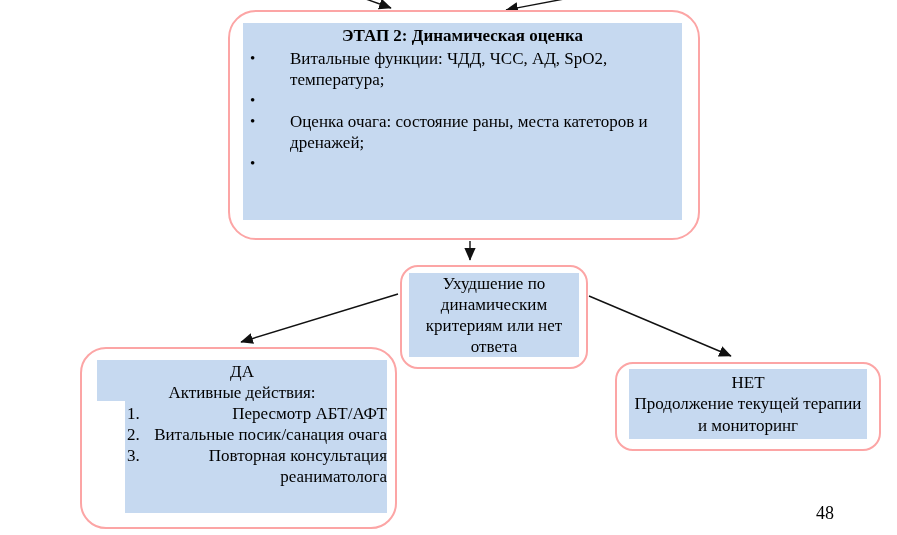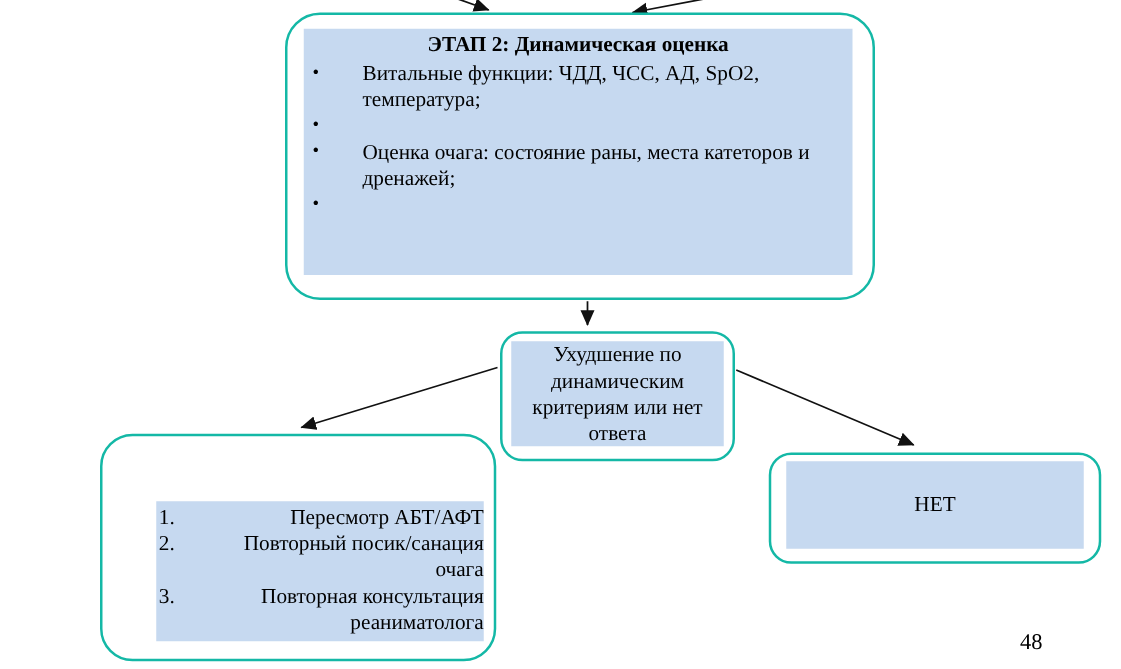--- a/index.html
+++ b/index.html
@@ -17,21 +17,21 @@
   }
   .connectors {
     position: absolute;
     left: 0; top: 0;
     width: 897px; height: 535px;
     pointer-events: none;
   }
   .node {
     position: absolute;
     background: #ffffff;
-    border: 2px solid #14b8a6;
+    border: 2px solid #fca5a5;
   }
   .fill {
     position: absolute;
     background: #c6d9f0;
   }
   
   .stage { left: 228px; top: 10px; width: 472px; height: 230px; border-radius: 28px; }
   .stage-fill { left: 13px; top: 11px; width: 439px; height: 197px; padding-top: 2px; }
   .stage-title {
     text-align: center;
@@ -147,40 +147,45 @@
     </div>
   </div>
 
   <div class="node decision">
     <div class="fill decision-fill">
       <div>Ухудшение по динамическим критериям или нет ответа</div>
     </div>
   </div>
 
   <div class="node yes">
+    <div class="fill yes-fill-top">
+      <div>ДА</div>
+      <div>Активные действия:</div>
+    </div>
     <div class="fill yes-fill-list">
 
         <div class="num-row">
           <span class="num">1.</span>
           <span class="num-text">Пересмотр АБТ/АФТ</span>
         </div>
 
         <div class="num-row">
           <span class="num">2.</span>
-          <span class="num-text">Повторный посик/санация очага</span>
+          <span class="num-text">Витальные посик/санация очага</span>
         </div>
 
         <div class="num-row">
           <span class="num">3.</span>
           <span class="num-text">Повторная консультация реаниматолога</span>
         </div>
       </div>
   </div>
 
   <div class="node no">
     <div class="fill no-fill">
       <div>НЕТ</div>
+      <div>Продолжение текущей терапии и мониторинг</div>
     </div>
   </div>
 
   <div class="page-number">48</div>
 
 </div>
 
 </body></html>

